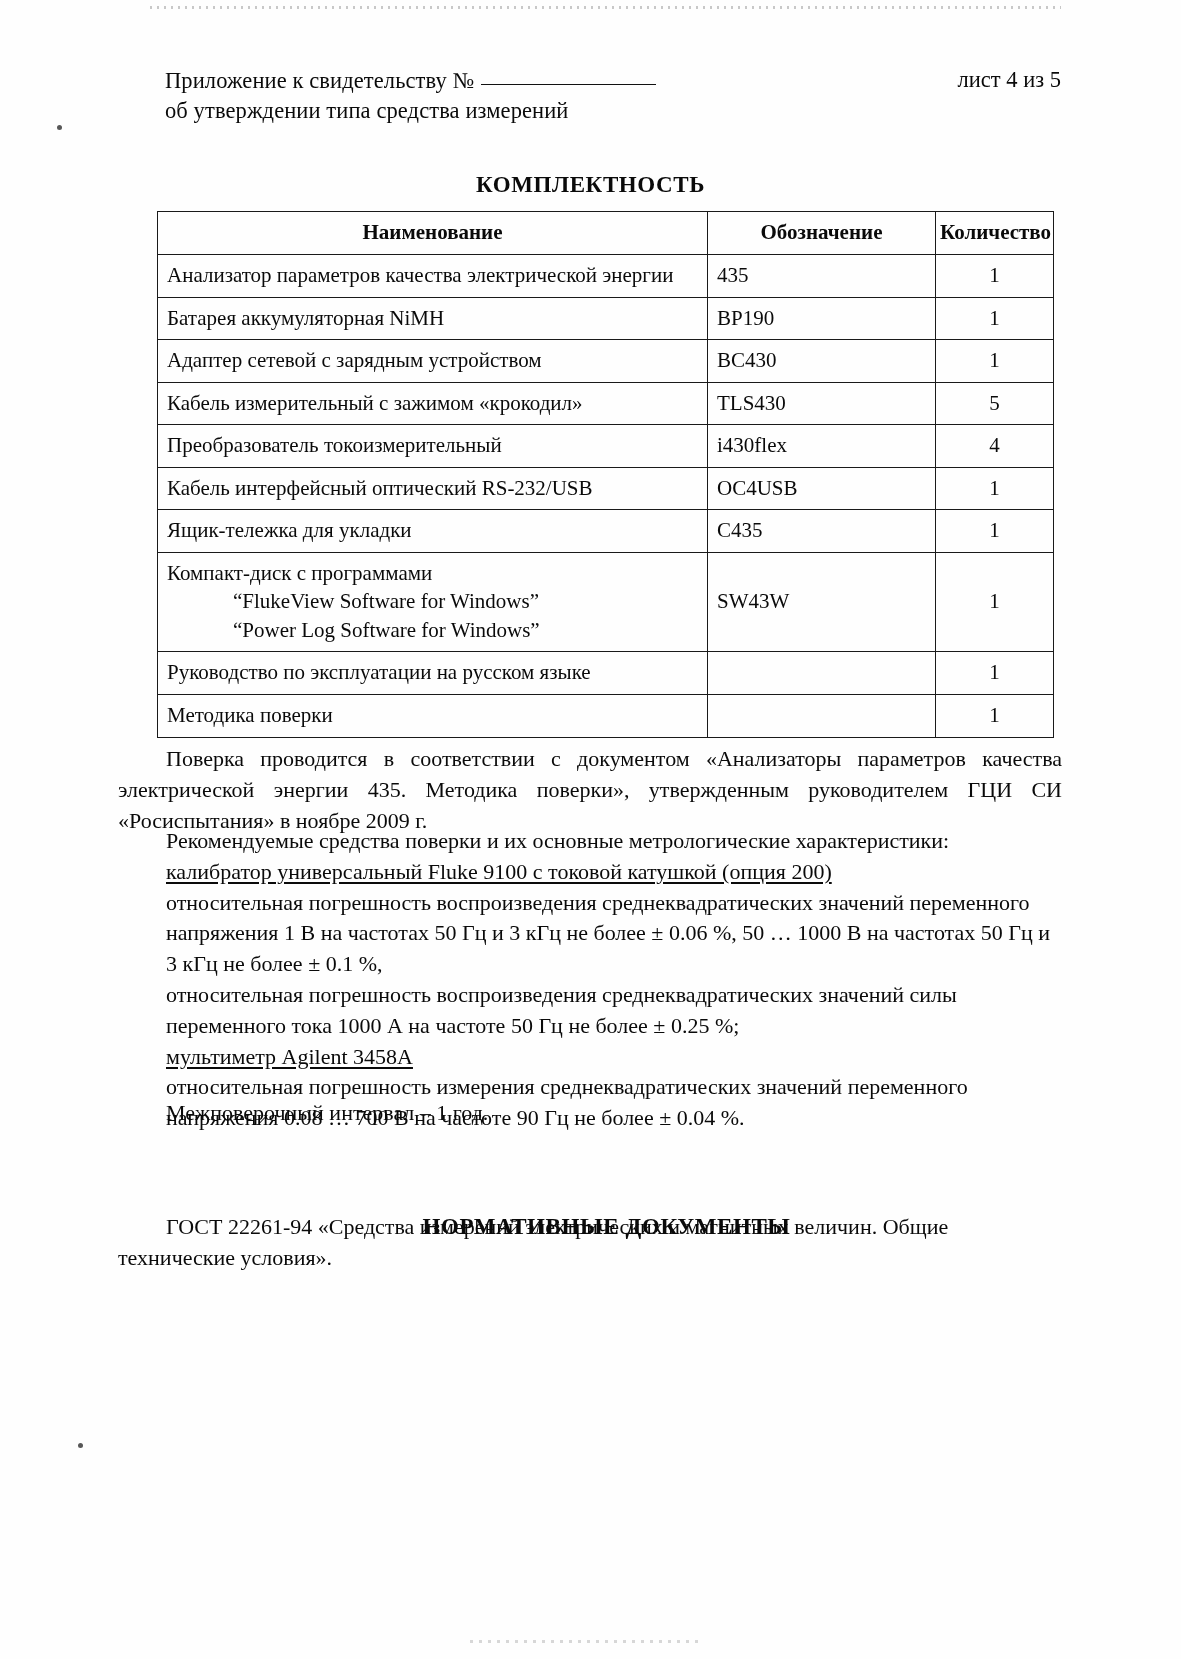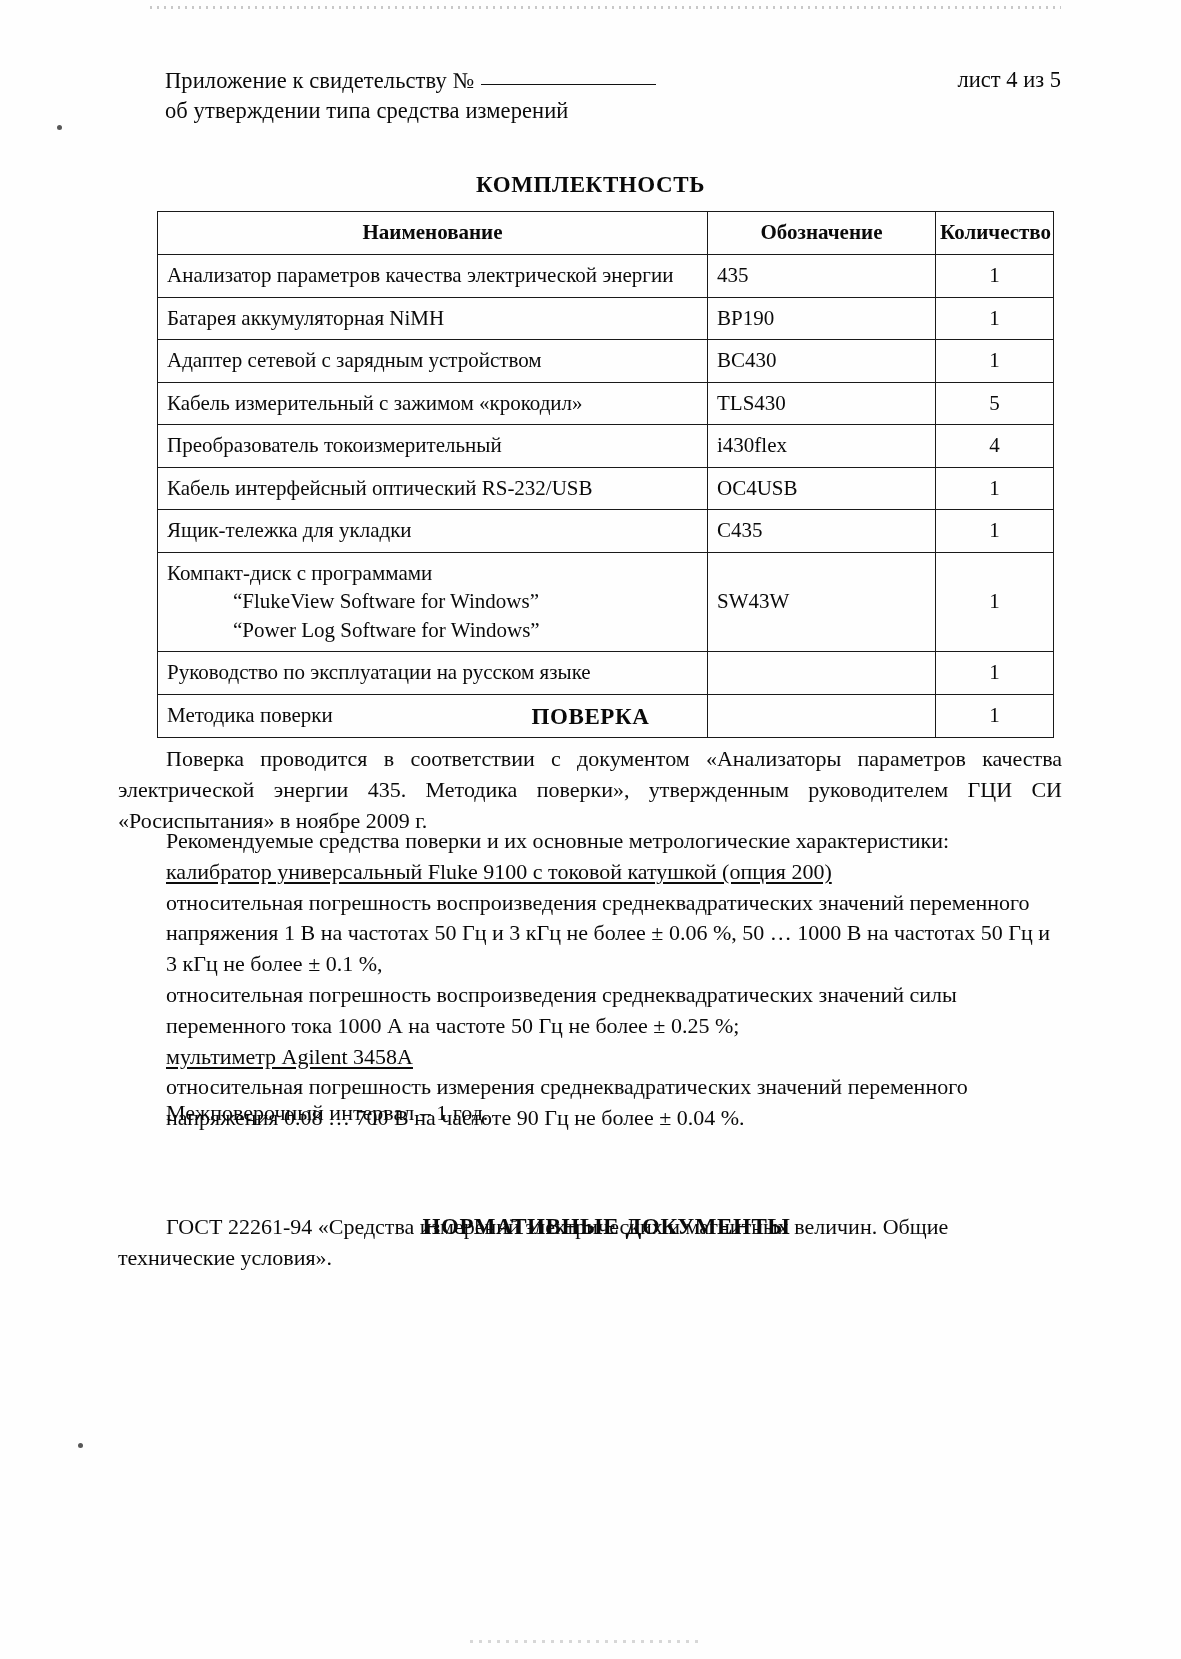--- a/index.html
+++ b/index.html
@@ -271,21 +271,20 @@
         </tr>
         <tr>
           <td class="c-name">Методика поверки</td>
           <td class="c-desig"></td>
           <td class="c-qty">1</td>
         </tr>
       </tbody>
     </table>
   </div>
 
-  <div class="section-title" id="title-poverka">ПОВЕРКА</div>
 
   <div class="para justify indent" id="p-poverka-intro">Поверка проводится в соответствии с документом «Анализаторы параметров качества электрической энергии 435.  Методика поверки», утвержденным руководителем ГЦИ СИ «Росиспытания» в ноябре 2009 г.</div>
 
   <div class="para" id="p-recommended">
     <span class="lead">Рекомендуемые средства поверки и их основные метрологические характеристики:</span>
     <span class="blk underline-line">калибратор универсальный Fluke 9100 с токовой катушкой (опция 200)</span>
     <span class="blk">относительная погрешность воспроизведения среднеквадратических значений переменного напряжения 1 В на частотах 50 Гц и 3 кГц не более ± 0.06 %, 50 … 1000 В на частотах 50 Гц и 3 кГц не более ± 0.1 %,</span>
     <span class="blk">относительная погрешность воспроизведения среднеквадратических значений силы переменного тока 1000 А на частоте 50 Гц не более ± 0.25 %;</span>
     <span class="blk underline-line">мультиметр Agilent 3458A</span>
     <span class="blk">относительная погрешность измерения среднеквадратических значений переменного напряжения 0.08 … 700 В на частоте 90 Гц не более ± 0.04 %.</span>

